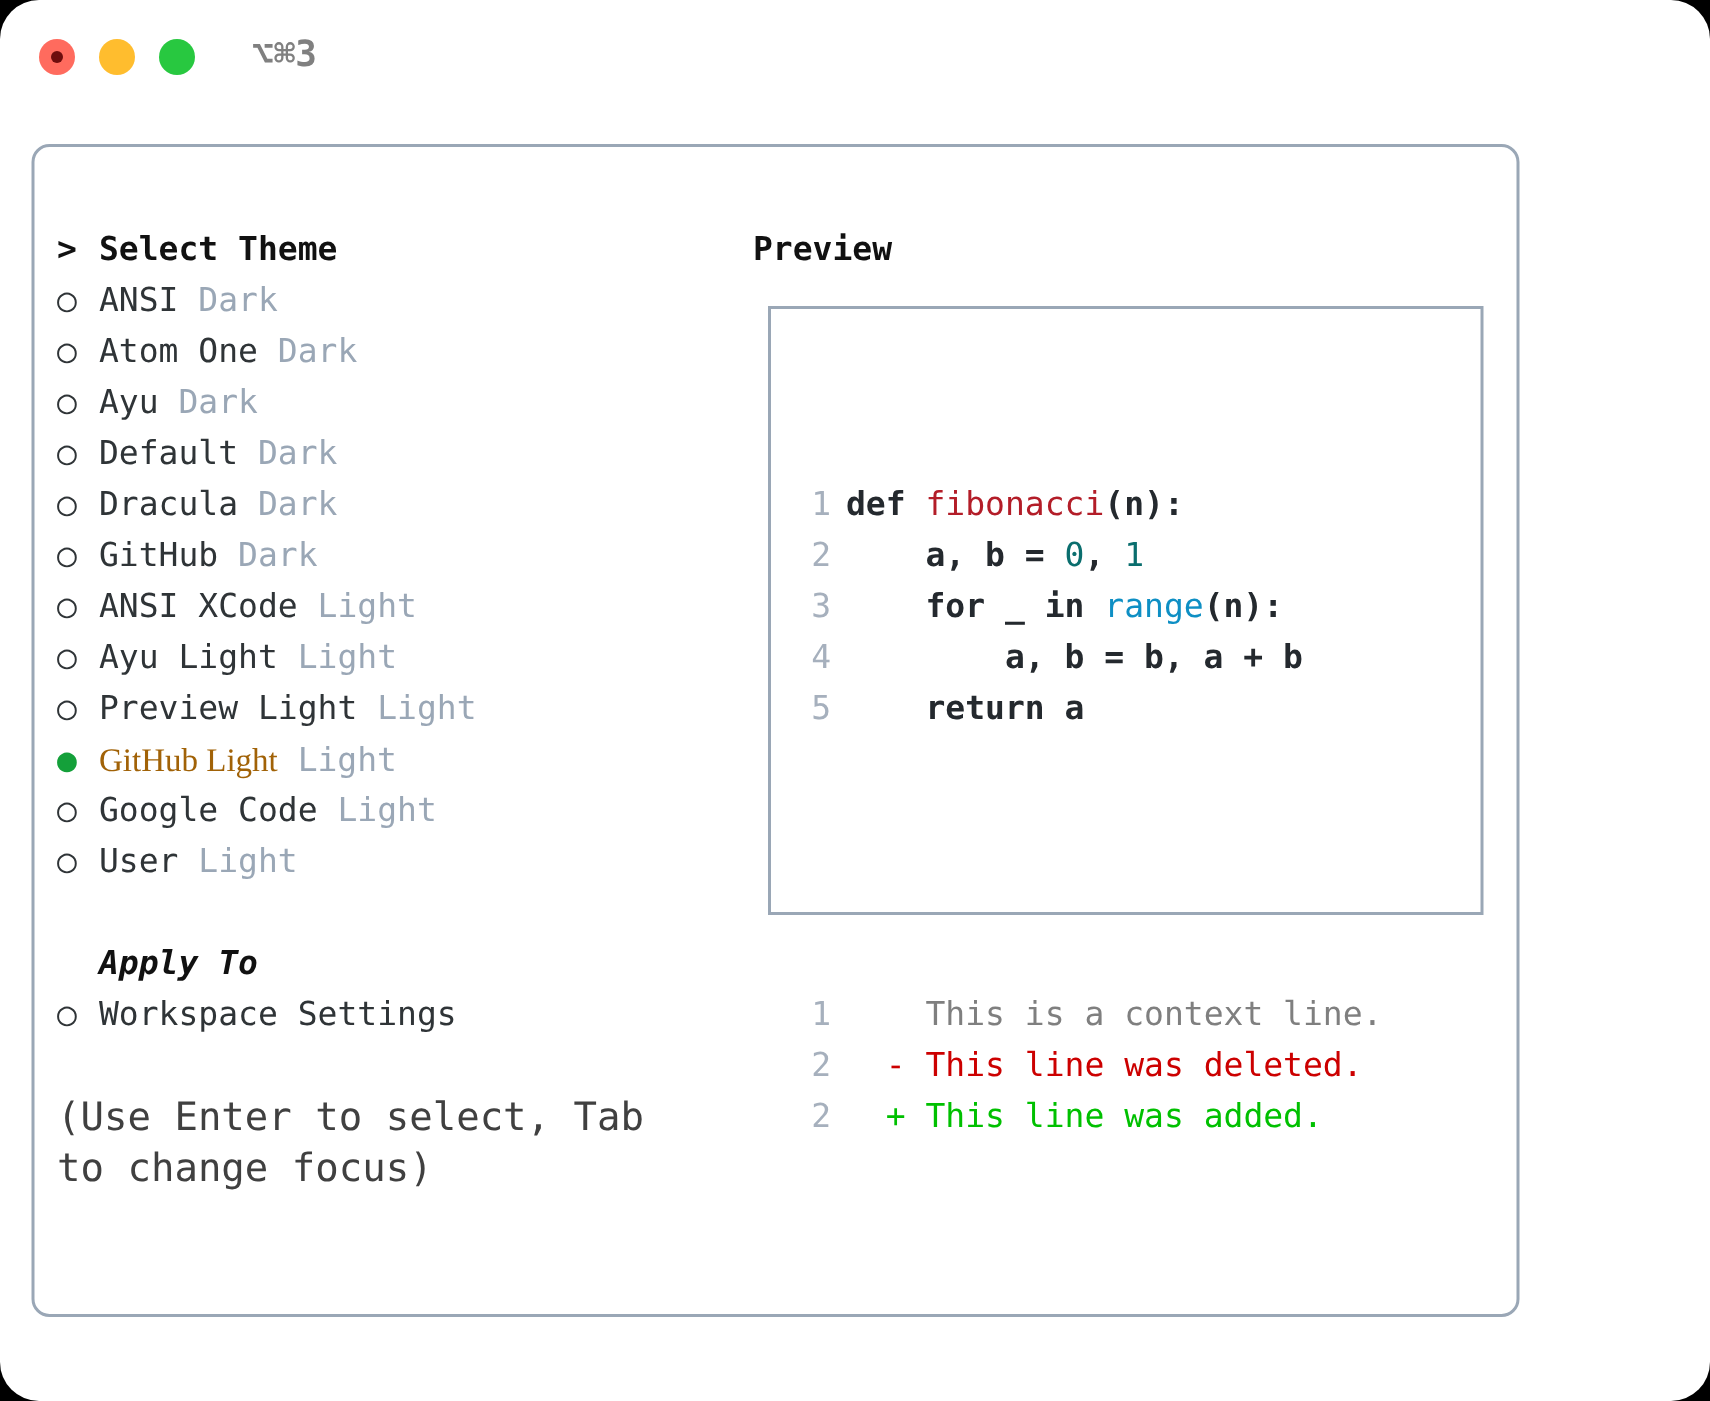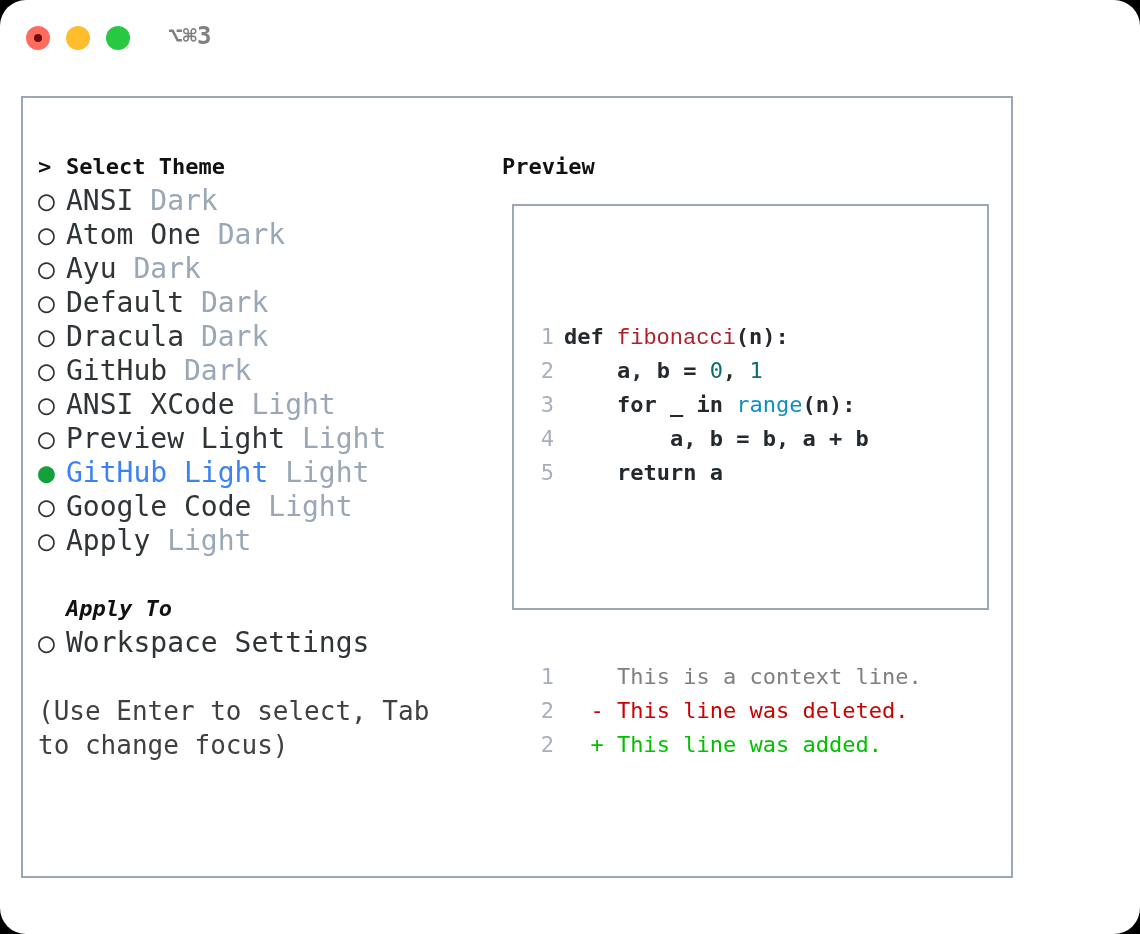--- a/index.html
+++ b/index.html
@@ -63,21 +63,21 @@
   }
 
   
   #panel {
     position: absolute;
     left: 21px;
     top: 96px;
     width: 992px;
     height: 782px;
     border: 2px solid #9aa7b6;
-    border-radius: 0;
+    border-radius: 12px;
     box-sizing: border-box;
     background: #ffffff;
   }
 
   
   #left-col {
     position: absolute;
     left: 15px;
     top: 52px;
     width: 440px;
@@ -89,33 +89,33 @@
     color: #111111;
     line-height: 34px;
     white-space: pre;
     height: 34px;
   }
   .section-header .caret { display: inline-block; width: 28px; }
   .section-header.no-caret { padding-left: 28px; font-style: italic; }
 
   .opt-row {
     display: block;
-    font-size: 28px;
+    font-size: 22px;
     line-height: 34px;
     height: 34px;
     white-space: pre;
     color: #2f3437;
   }
   .opt-bullet {
     display: inline-block;
     width: 28px;
     color: #2f3437;
   }
   .opt-row.selected .opt-bullet { color: #14a03a; }
-  .opt-row.selected .opt-label  { color: #3b82f6; }
+  .opt-row.selected .opt-label  { color: #a16207; font-family: Liberation Serif, serif; }
   .opt-label { color: #2f3437; }
   .opt-tag   { color: #9aa7b6; }
 
   .spacer-row { height: 34px; }
 
   #help-text {
     margin-top: 34px;
     font-size: 26px;
     line-height: 34px;
     color: #404040;
@@ -153,21 +153,21 @@
 
   .code-line { height: 34px; white-space: pre; }
   .ln {
     display: inline-block;
     width: 26px;
     text-align: right;
     color: #a6b0bd;
     margin-right: 10px;
   }
   .tok-plain { color: #24292e; font-weight: bold; }
-  .tok-func  { color: #b31d28; font-family: Liberation Mono, monospace; }
+  .tok-func  { color: #b31d28; }
   .tok-num   { color: #0a6e6e; }
   .tok-call  { color: #0e8fc4; }
 
   .blank-line { height: 34px; }
 
   .diff-ctx { color: #7f7f7f; }
   .diff-del { color: #cc0000; }
   .diff-add { color: #00c000; }
 </style>
 </head>
@@ -189,24 +189,25 @@
       <div class="section-header"><span class="caret">&gt;</span><span>Select Theme</span></div>
 
       <div id="theme-list">
           <div class="opt-row"><span class="opt-bullet">○</span><span class="opt-label">ANSI</span> <span class="opt-tag">Dark</span></div>
           <div class="opt-row"><span class="opt-bullet">○</span><span class="opt-label">Atom One</span> <span class="opt-tag">Dark</span></div>
           <div class="opt-row"><span class="opt-bullet">○</span><span class="opt-label">Ayu</span> <span class="opt-tag">Dark</span></div>
           <div class="opt-row"><span class="opt-bullet">○</span><span class="opt-label">Default</span> <span class="opt-tag">Dark</span></div>
           <div class="opt-row"><span class="opt-bullet">○</span><span class="opt-label">Dracula</span> <span class="opt-tag">Dark</span></div>
           <div class="opt-row"><span class="opt-bullet">○</span><span class="opt-label">GitHub</span> <span class="opt-tag">Dark</span></div>
           <div class="opt-row"><span class="opt-bullet">○</span><span class="opt-label">ANSI XCode</span> <span class="opt-tag">Light</span></div>
+          <div class="opt-row"><span class="opt-bullet">○</span><span class="opt-label">Ayu Light</span> <span class="opt-tag">Light</span></div>
           <div class="opt-row"><span class="opt-bullet">○</span><span class="opt-label">Preview Light</span> <span class="opt-tag">Light</span></div>
           <div class="opt-row selected"><span class="opt-bullet">●</span><span class="opt-label">GitHub Light</span> <span class="opt-tag">Light</span></div>
           <div class="opt-row"><span class="opt-bullet">○</span><span class="opt-label">Google Code</span> <span class="opt-tag">Light</span></div>
-          <div class="opt-row"><span class="opt-bullet">○</span><span class="opt-label">Apply</span> <span class="opt-tag">Light</span></div>
+          <div class="opt-row"><span class="opt-bullet">○</span><span class="opt-label">User</span> <span class="opt-tag">Light</span></div>
         </div>
 
       <div class="spacer-row"></div>
 
       <div class="section-header no-caret">Apply To</div>
 
       <div id="apply-list">
           <div class="opt-row"><span class="opt-bullet">○</span><span class="opt-label">Workspace Settings</span></div>
         </div>
 

